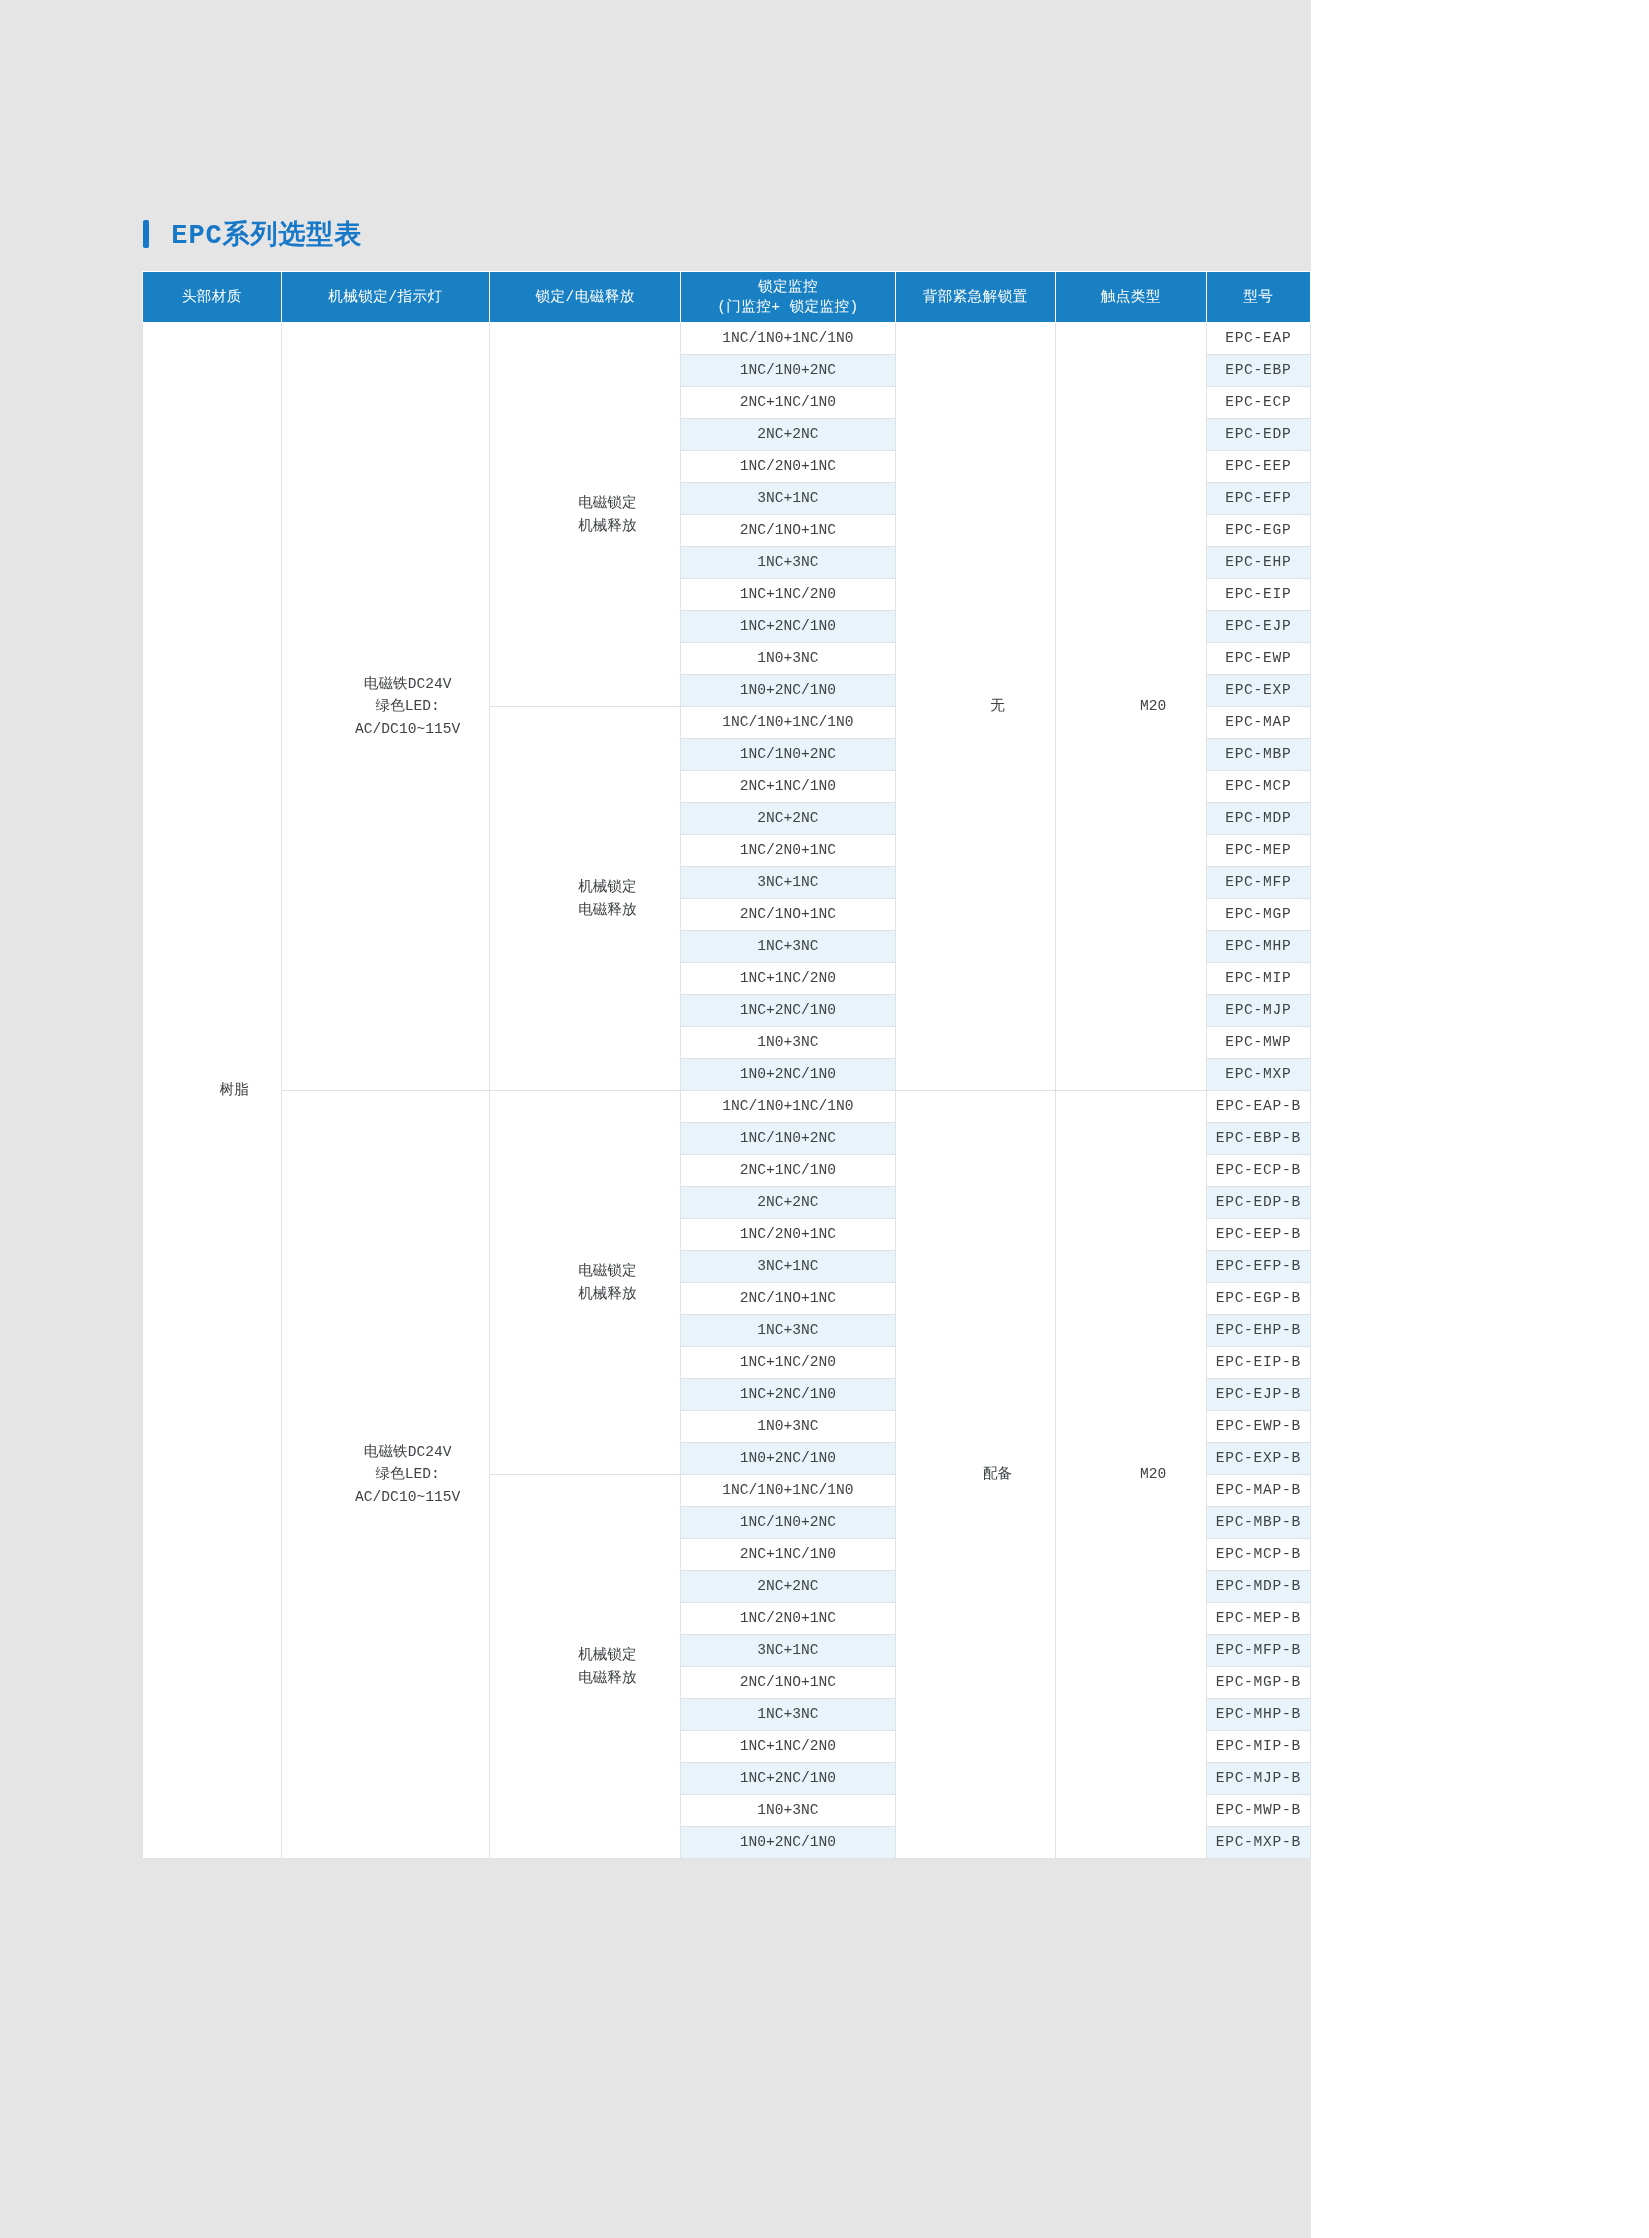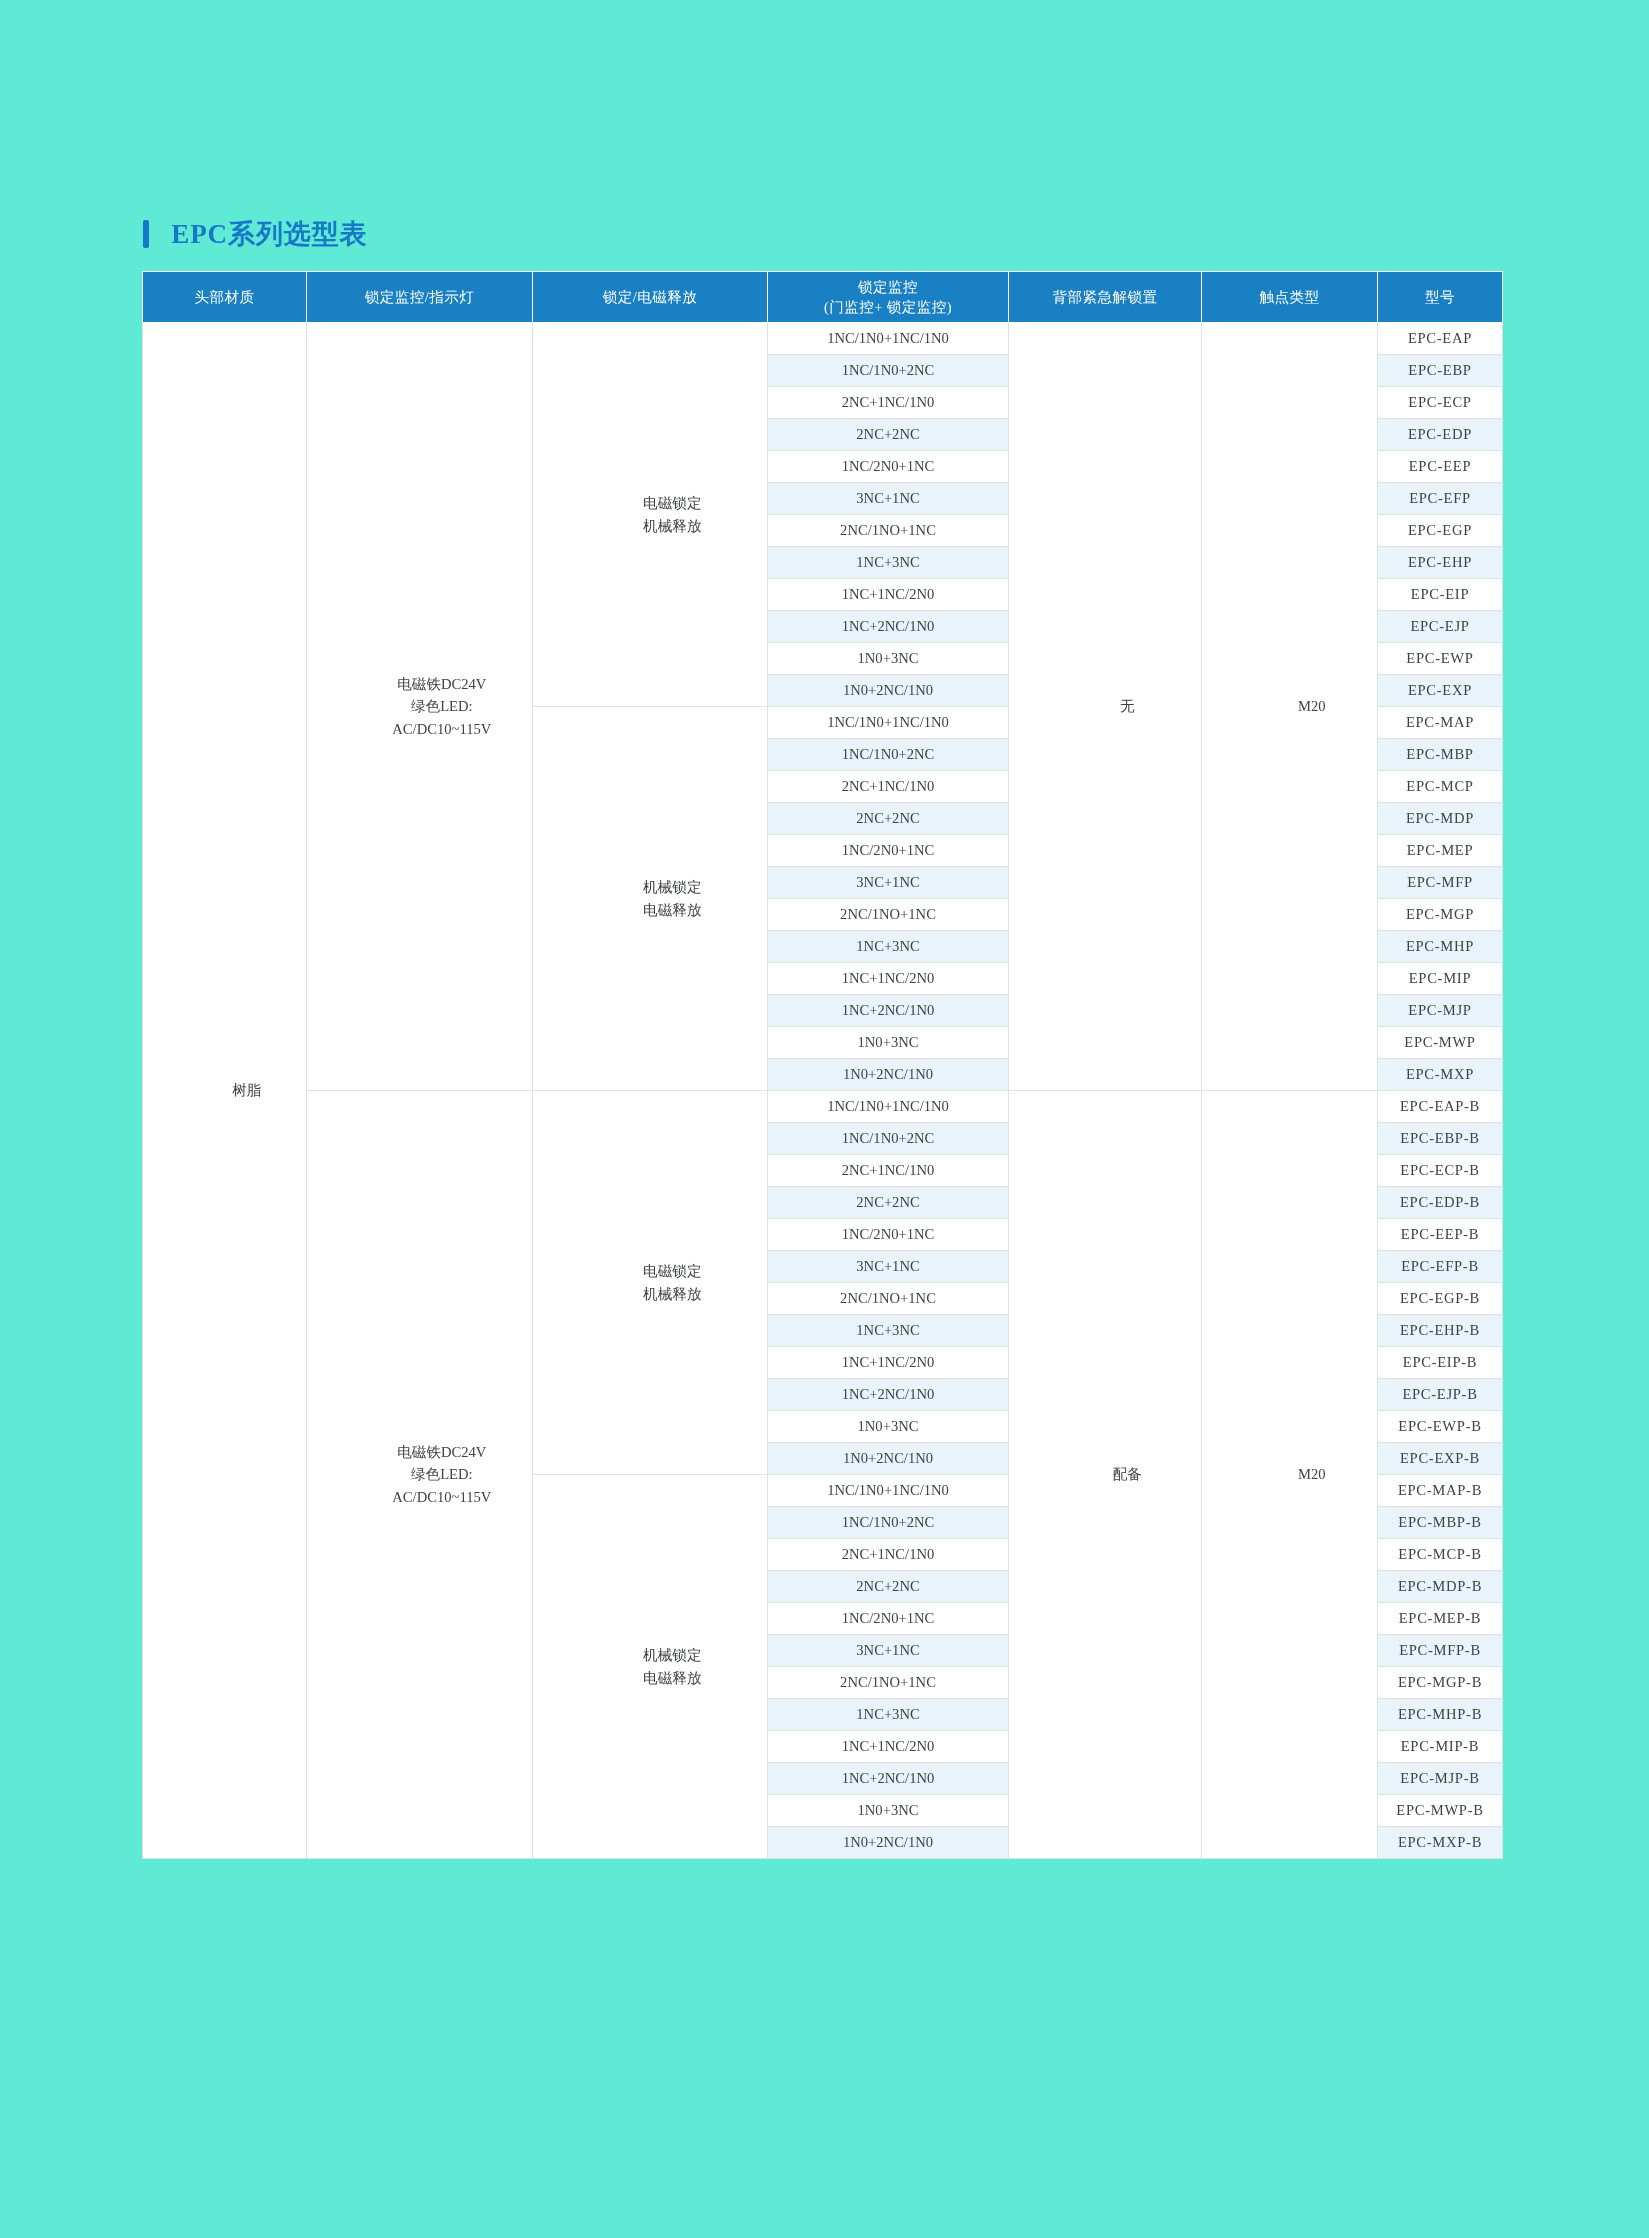--- a/index.html
+++ b/index.html
@@ -1,18 +1,18 @@
 <!DOCTYPE html>
 <html style="font-size:13.7px"><head>
 <meta charset="utf-8">
 <style>
   html,body{margin:0;padding:0;background:#ffffff;}
   .page{
-    position:relative;width:1649px;height:2239px;background:#5eead4;overflow:hidden;
-    font-family:Liberation Serif, serif;
+    position:relative;width:1311px;height:2239px;background:#e5e5e5;overflow:hidden;
+    font-family:Liberation Mono, monospace;
   }
   .title-row{position:absolute;left:143px;top:216px;display:flex;align-items:center;}
   .title-bar{width:6px;height:28px;background:#1878C8;border-radius:1.7px;flex:0 0 auto;}
   .title-text{margin:0 0 0 22.3px;font-size:27px;font-weight:bold;color:#1878C8;letter-spacing:0.9px;}
   table.sel-table{
     position:absolute;left:142px;top:271px;
     border-collapse:collapse;table-layout:fixed;
   }
   .sel-table th{
     background:#1A80C4;color:#ffffff;font-size:14.6px;font-weight:normal;
@@ -48,21 +48,21 @@
       <col style="width:193px">
       <col style="width:176px">
       <col style="width:125px">
     </colgroup>
     <thead>
       <tr>
         <th>
           <div class="hdr-line">头部材质</div>
         </th>
         <th>
-          <div class="hdr-line">锁定监控/指示灯</div>
+          <div class="hdr-line">机械锁定/指示灯</div>
         </th>
         <th>
           <div class="hdr-line">锁定/电磁释放</div>
         </th>
         <th>
           <div class="hdr-line">锁定监控</div>
           <div class="hdr-line">(门监控+ 锁定监控)</div>
         </th>
         <th>
           <div class="hdr-line">背部紧急解锁置</div>

